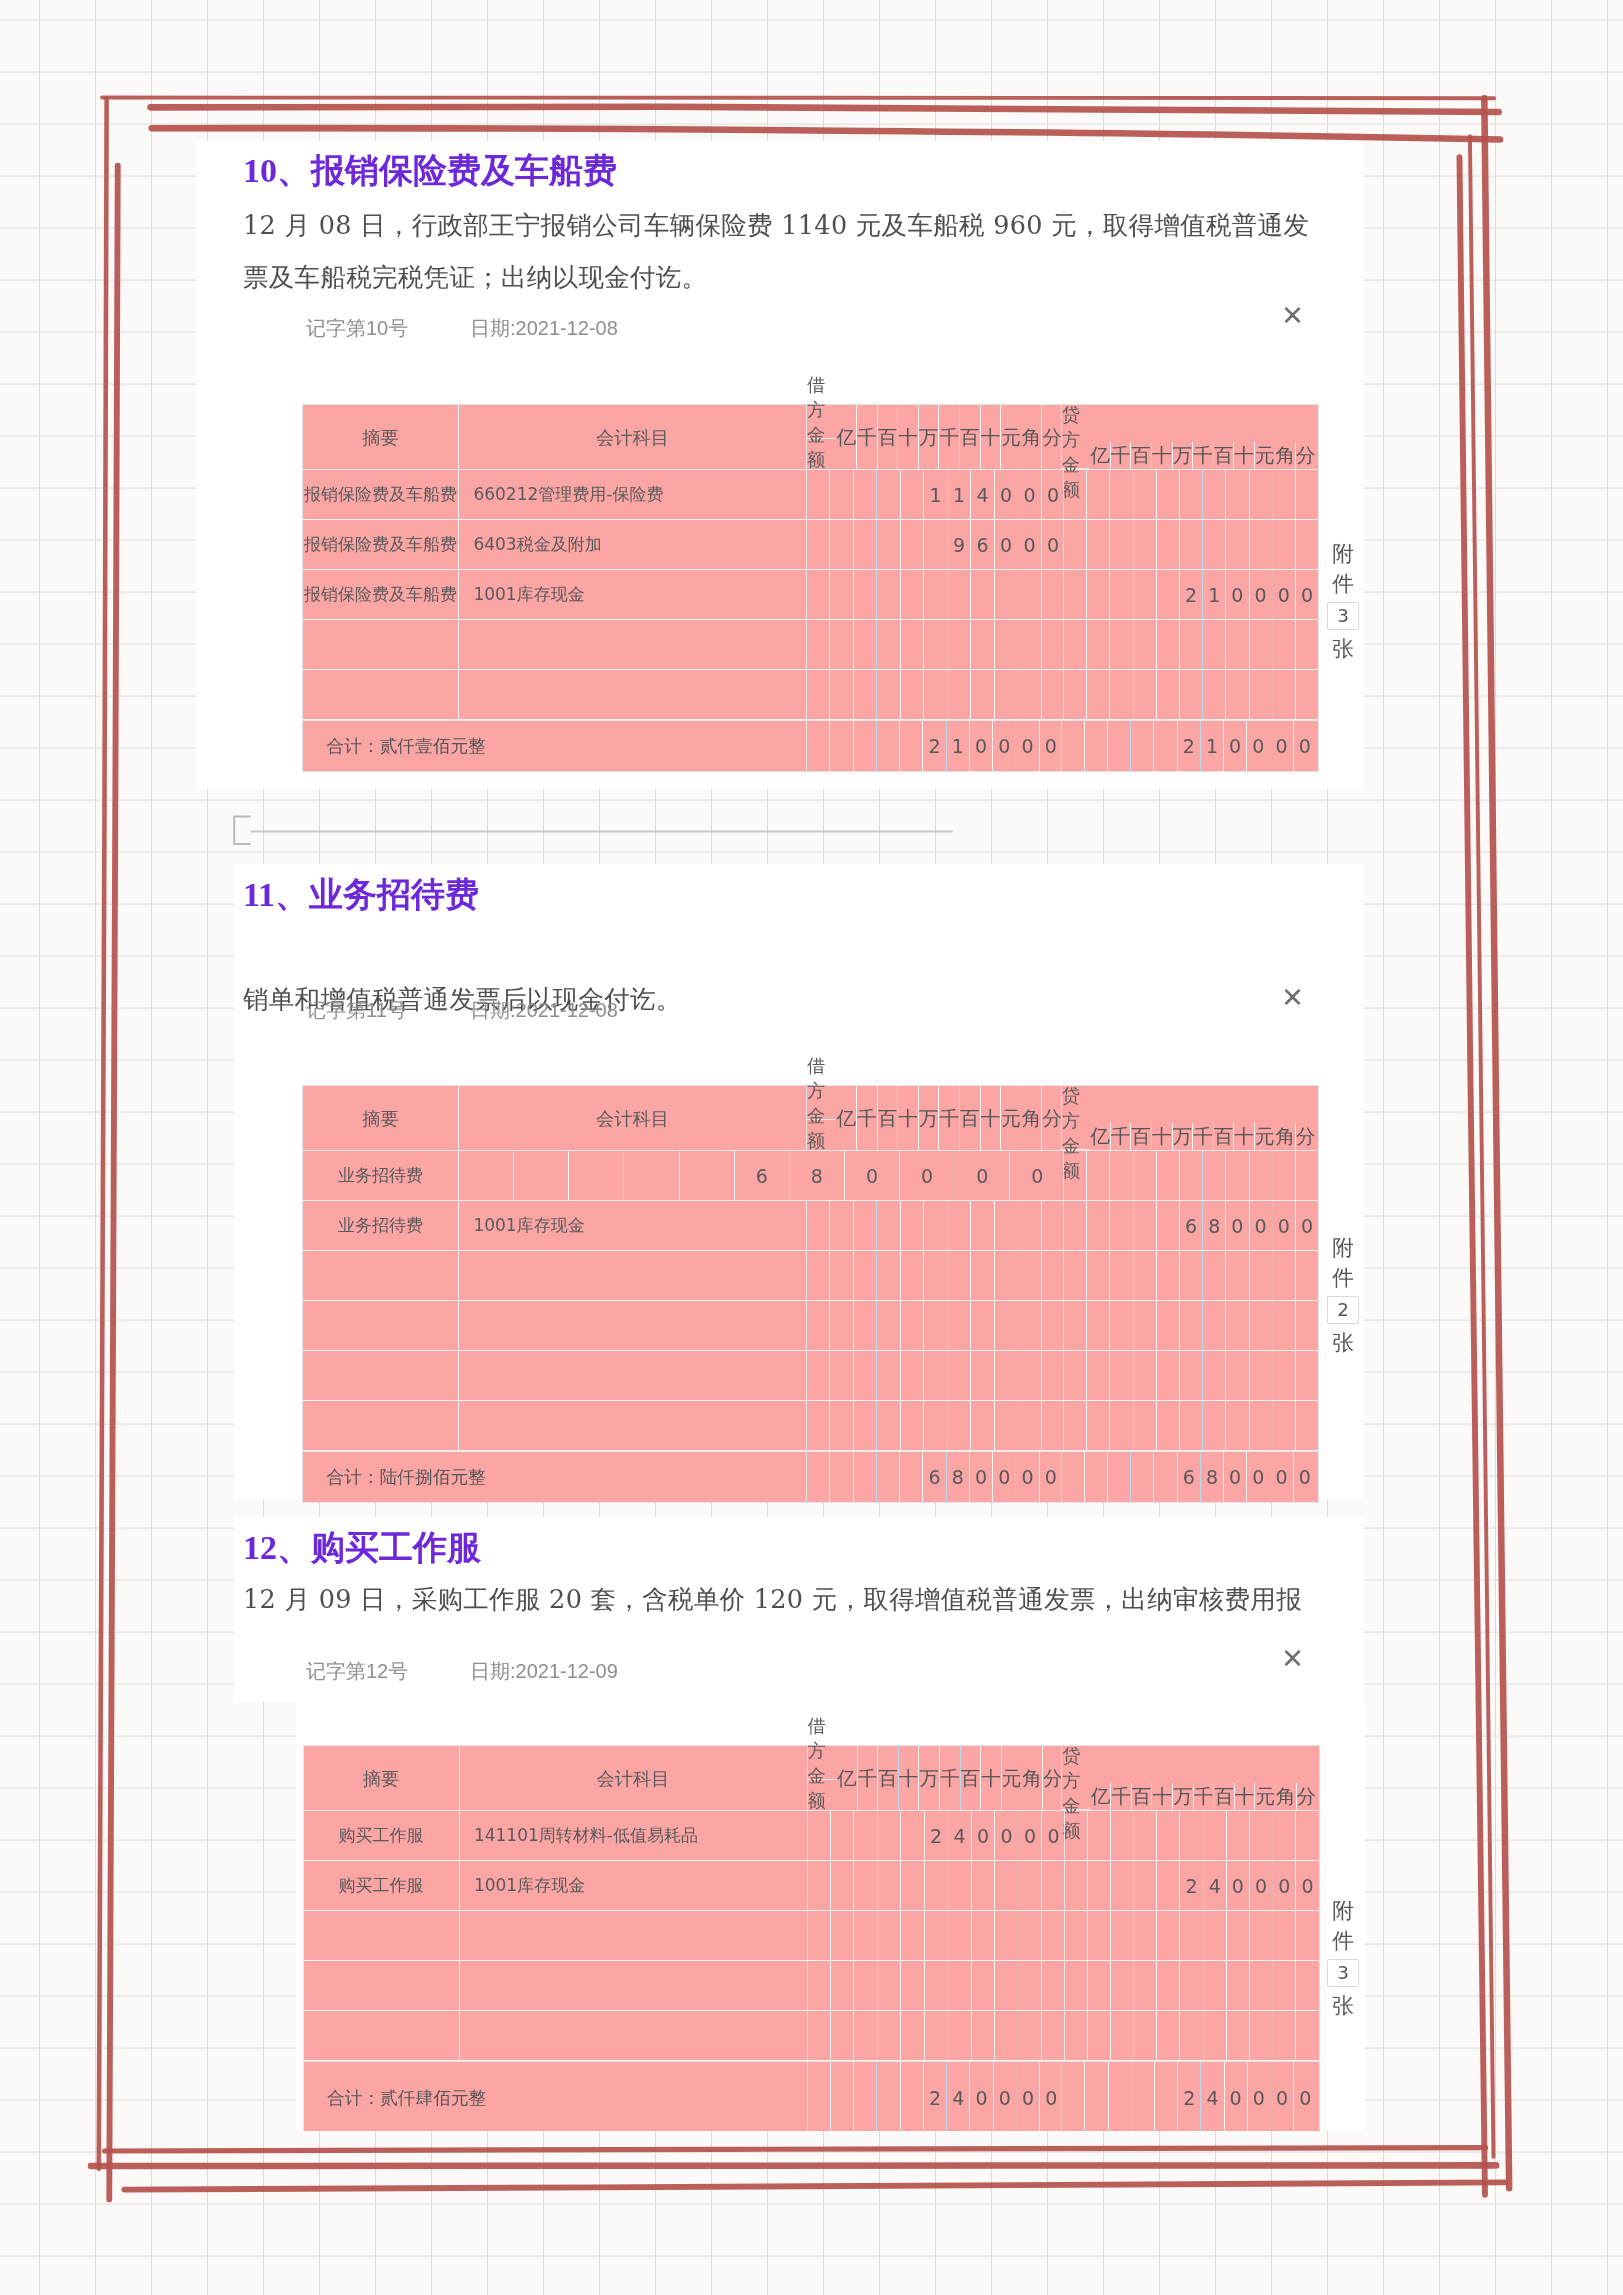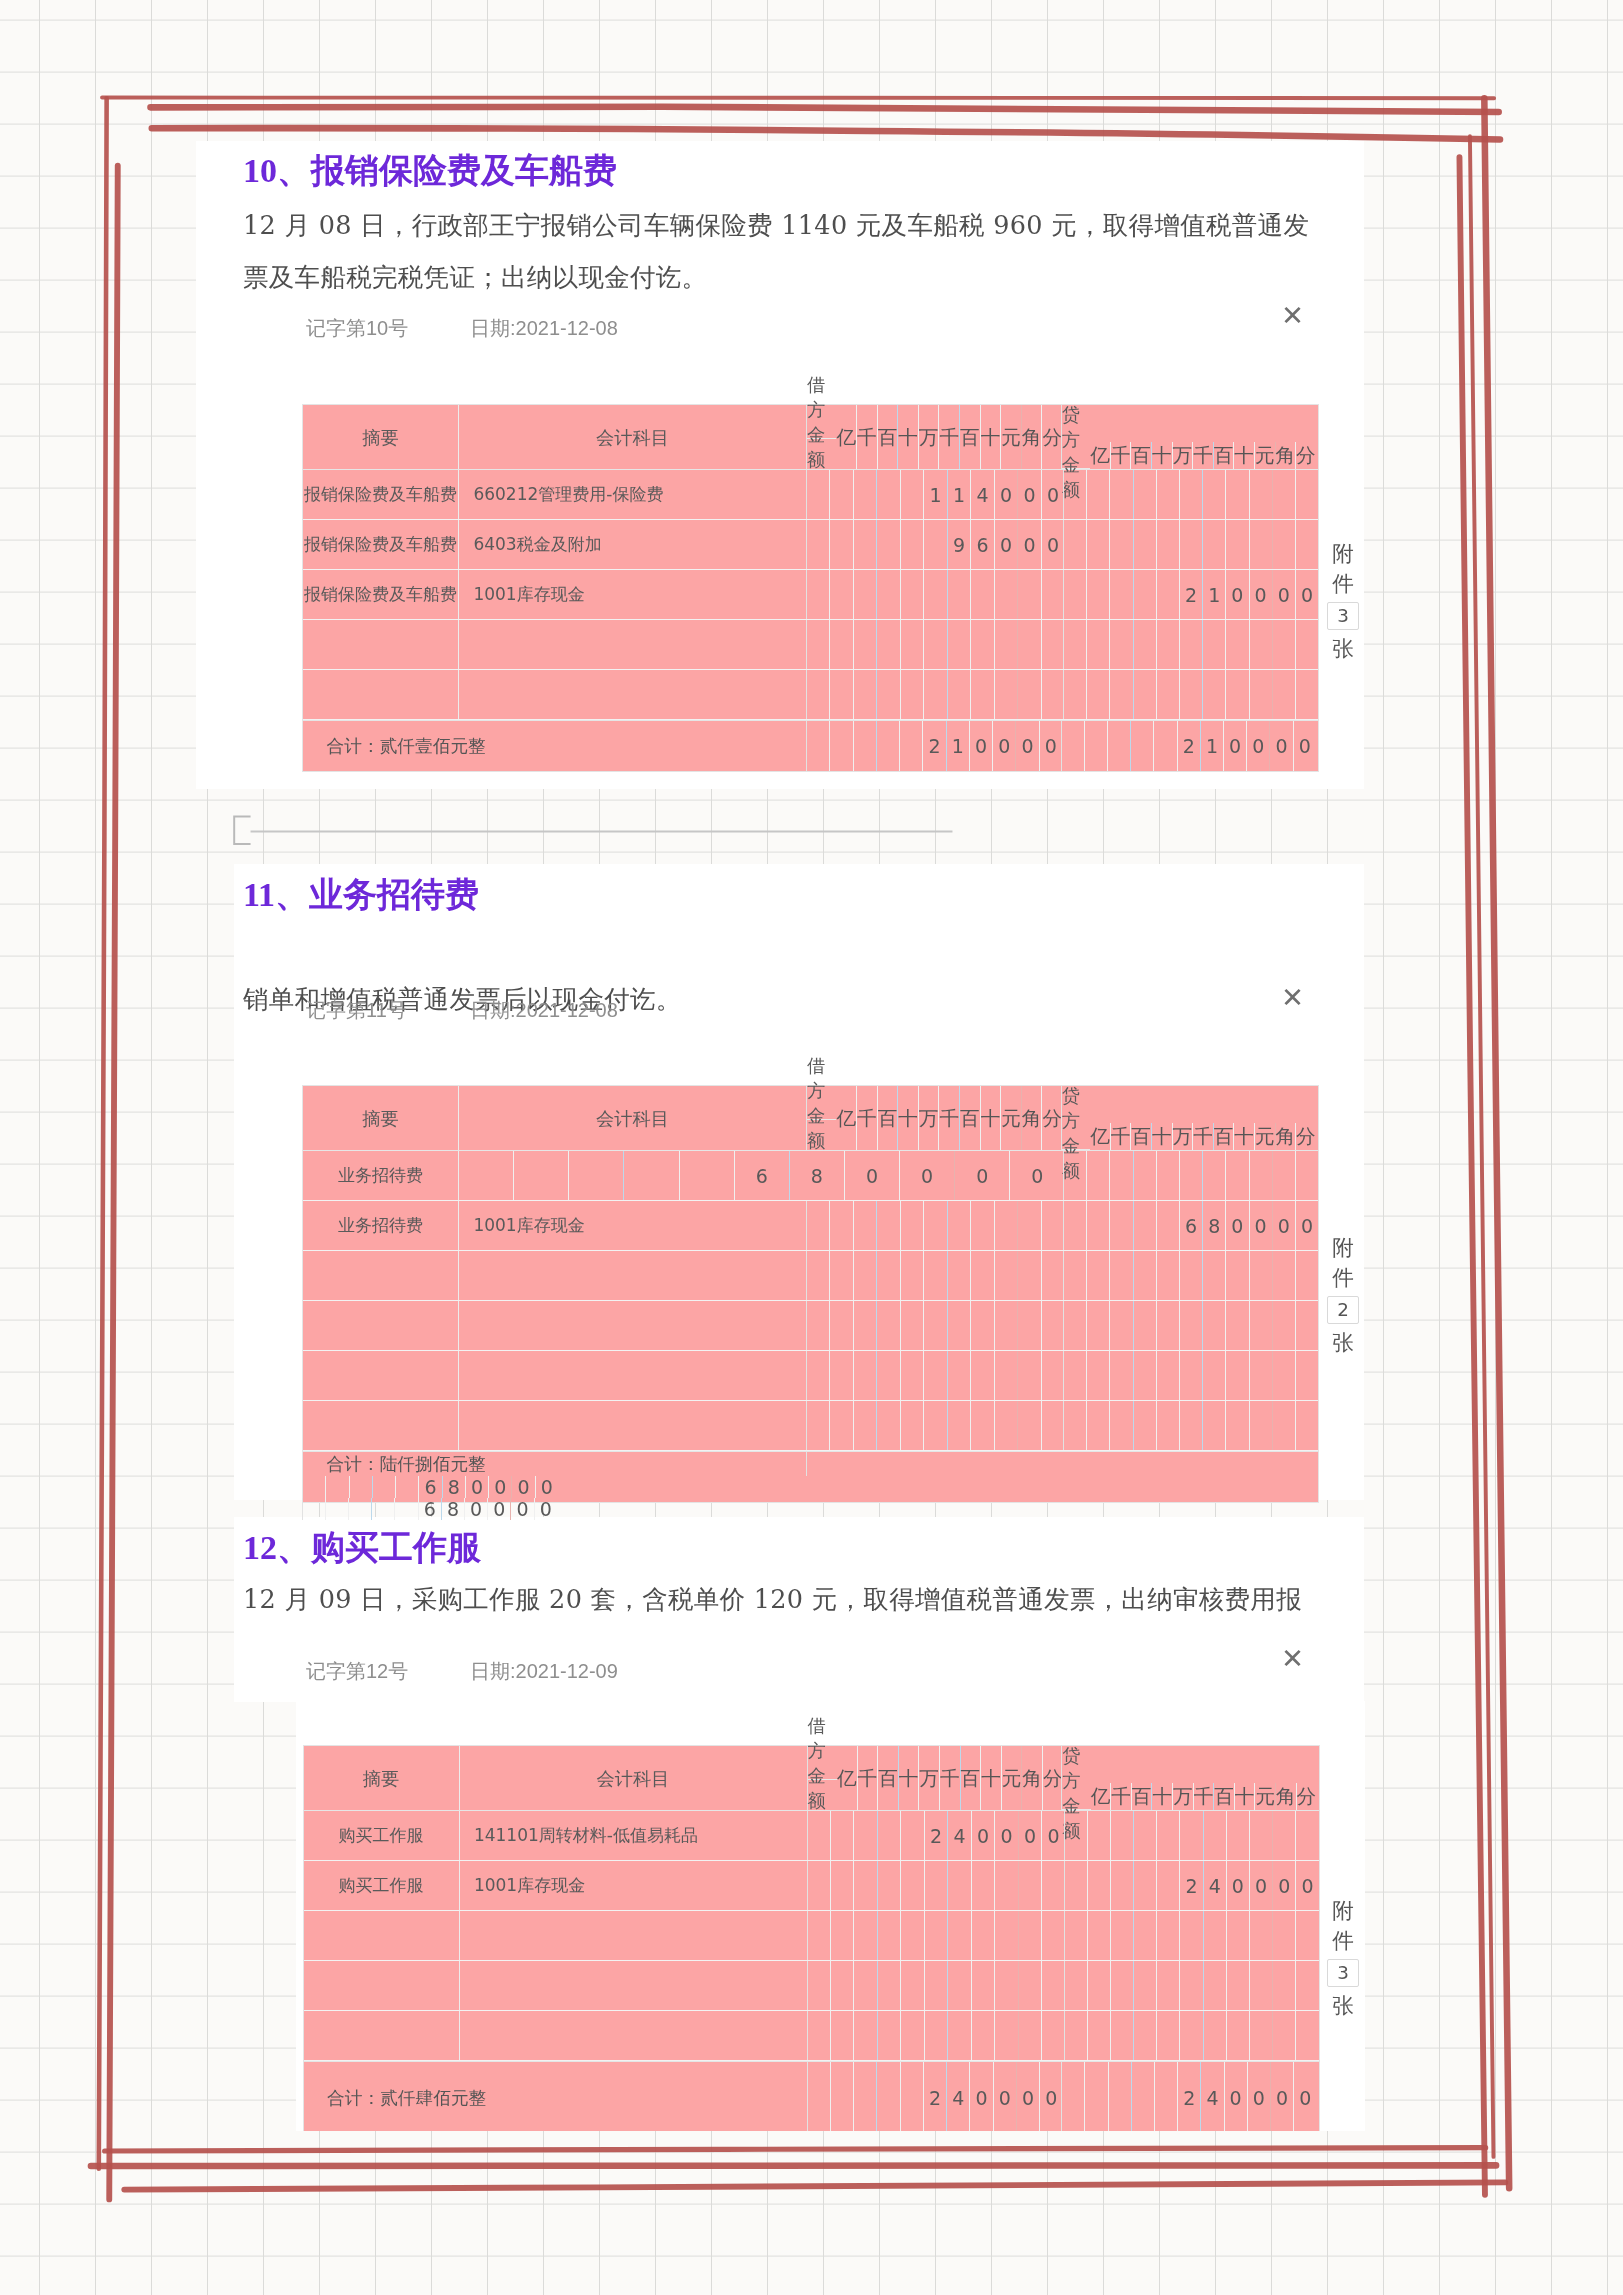--- a/index.html
+++ b/index.html
@@ -775,21 +775,21 @@
             <div class="dg"></div>
             <div class="dg b"></div>
             <div class="dg"></div>
             <div class="dg"></div>
             <div class="dg r"></div>
             <div class="dg"></div>
             <div class="dg"></div>
           </div>
         </div>
       </div>
-      <div class="vt-trow" style="height: 51px; flex-direction: column;">
+      <div class="vt-trow" style="height: 51px;">
         <div class="cell-total">合计：陆仟捌佰元整</div>
         <div class="tot-amt">
           <div class="dgrow">
             <div class="dg"></div>
             <div class="dg"></div>
             <div class="dg b"></div>
             <div class="dg"></div>
             <div class="dg"></div>
             <div class="dg b">6</div>
             <div class="dg">8</div>

